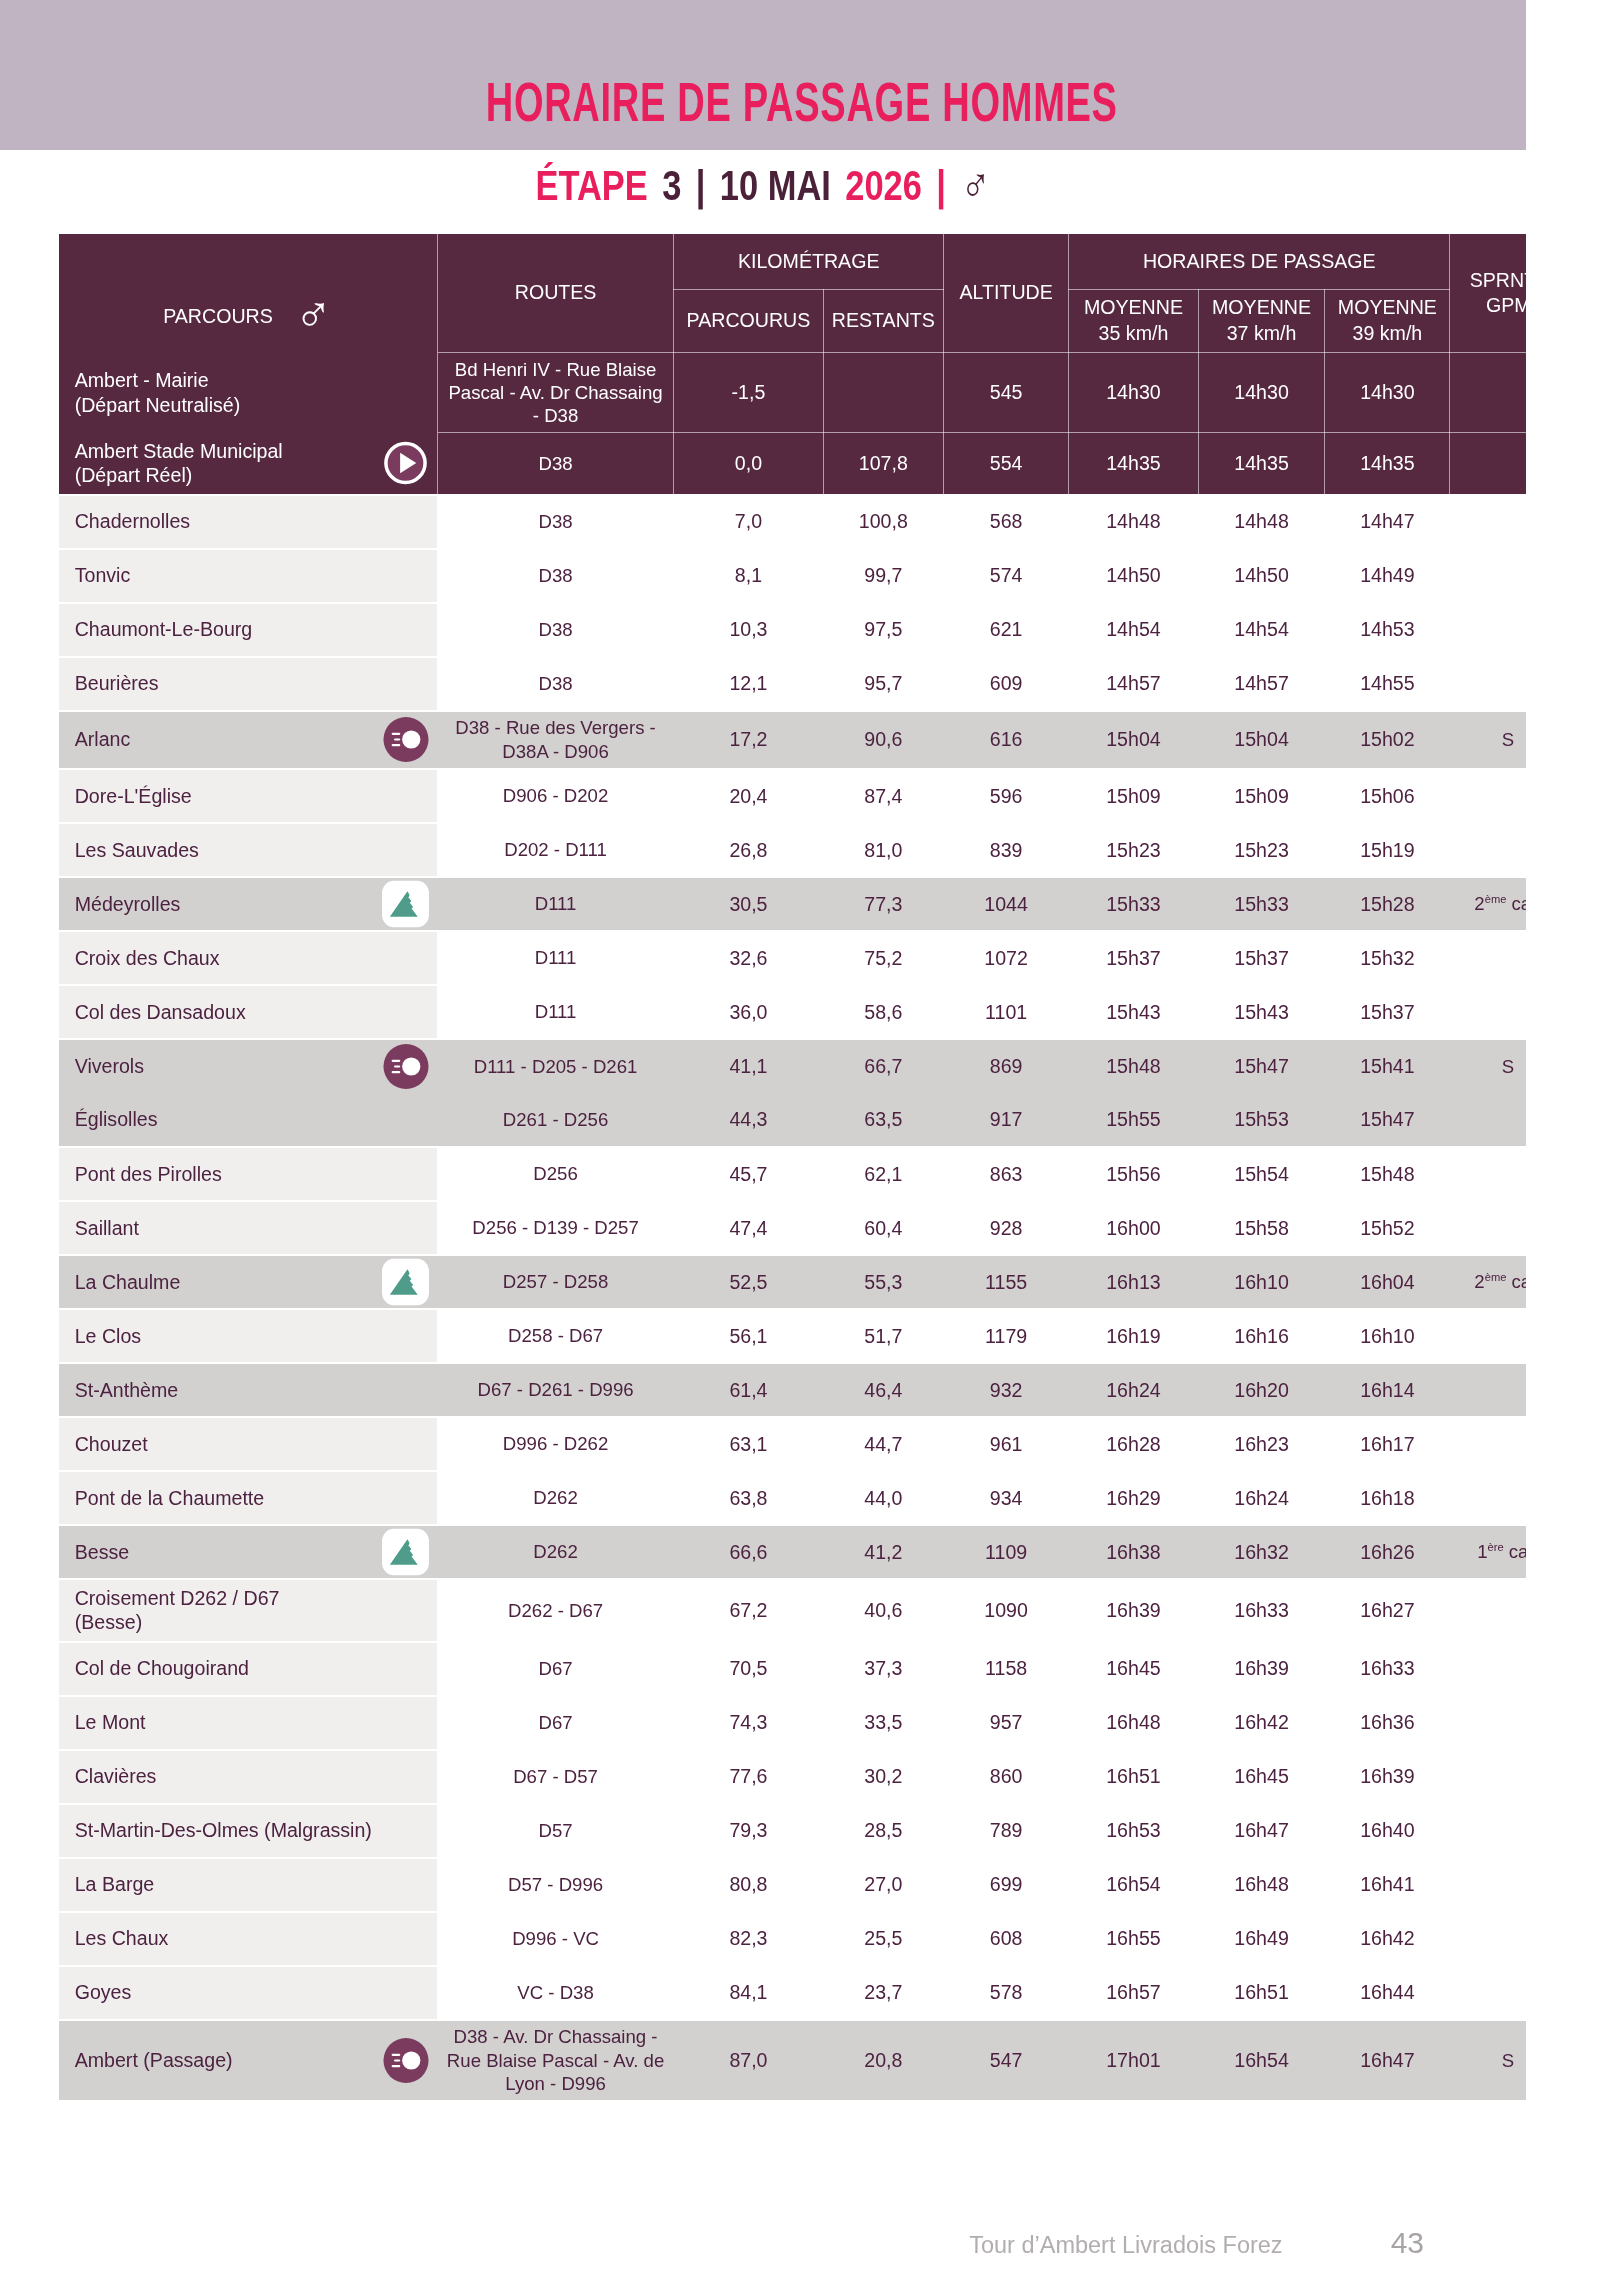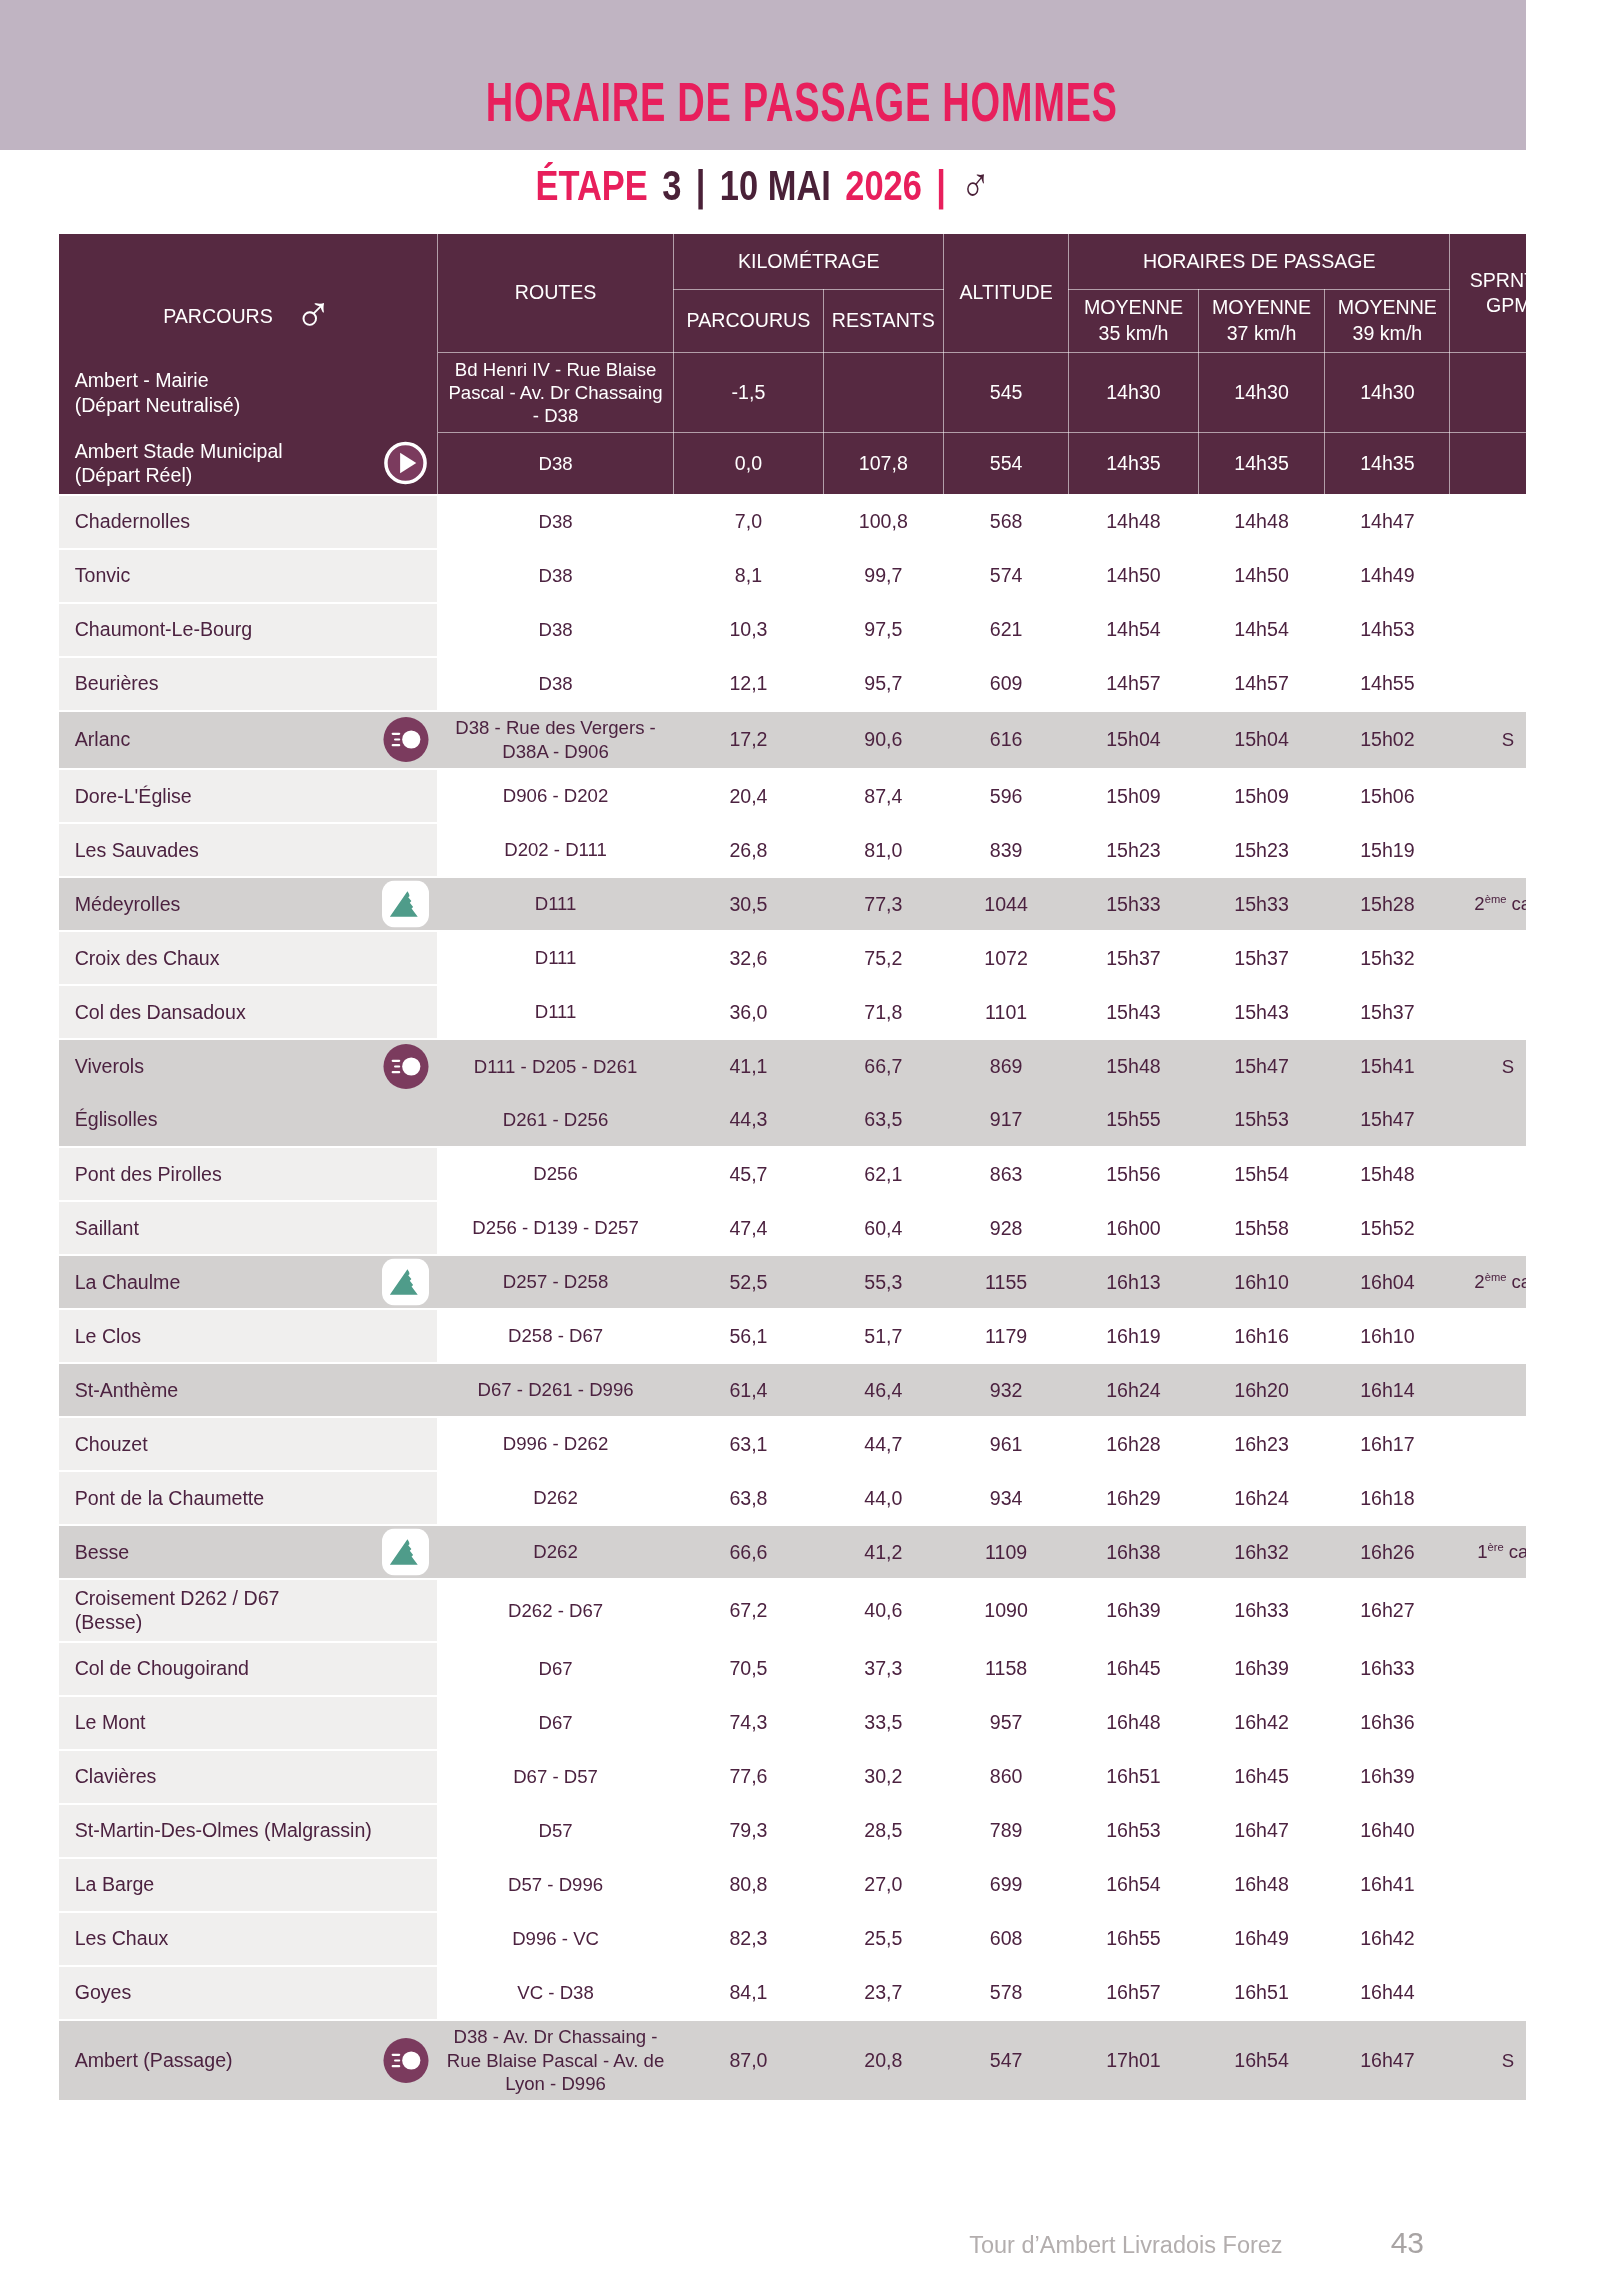--- a/index.html
+++ b/index.html
@@ -339,21 +339,21 @@
       <td class="c-sprnt"><span></span><sup></sup><span></span></td>
     </tr>
         <tr class="row-white">
       <td class="c-parcours">
         <span class="pname">Col des Dansadoux</span>
         
         
       </td>
       <td class="c-routes">D111</td>
       <td class="c-num">36,0</td>
-      <td class="c-num">71,8</td>
+      <td class="c-num">58,6</td>
       <td class="c-num">1101</td>
       <td class="c-num">15h43</td>
       <td class="c-num">15h43</td>
       <td class="c-num">15h37</td>
       <td class="c-sprnt"><span></span><sup></sup><span></span></td>
     </tr>
         <tr class="row-gray">
       <td class="c-parcours">
         <span class="pname">Viverols</span>
         

